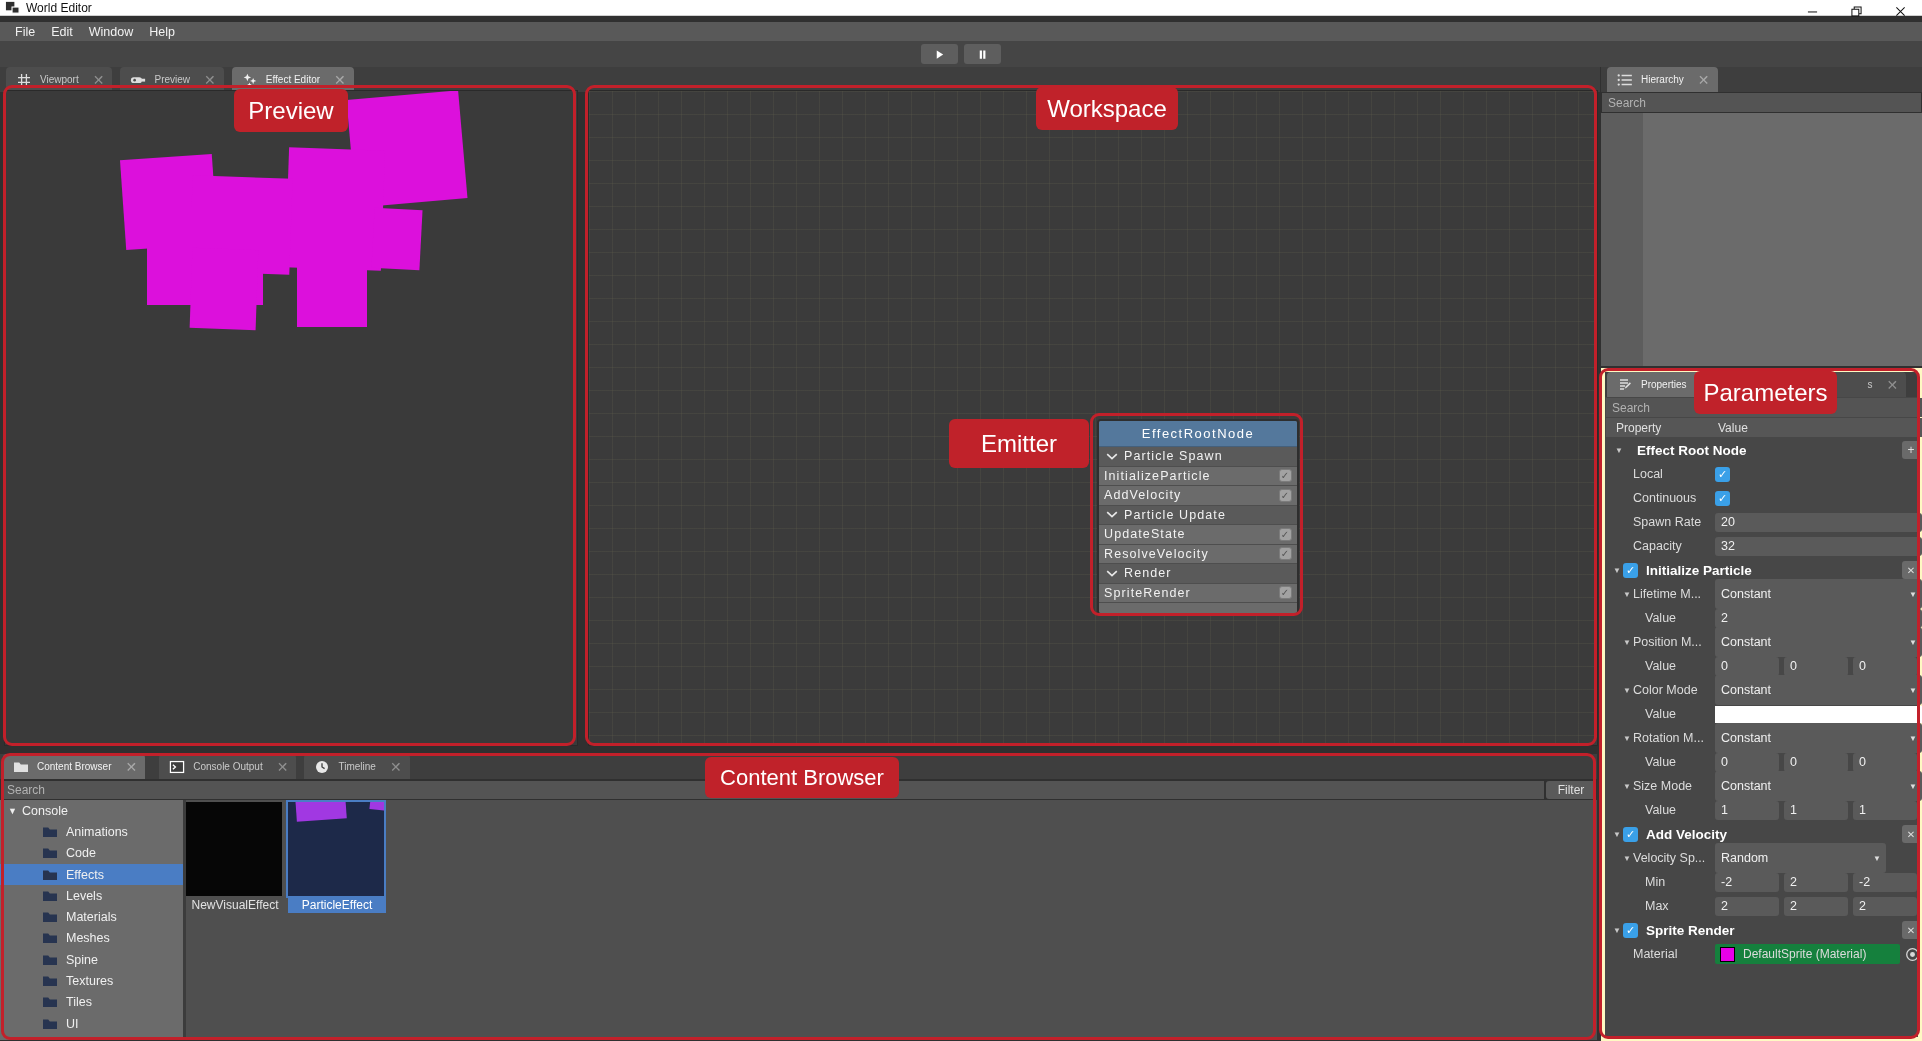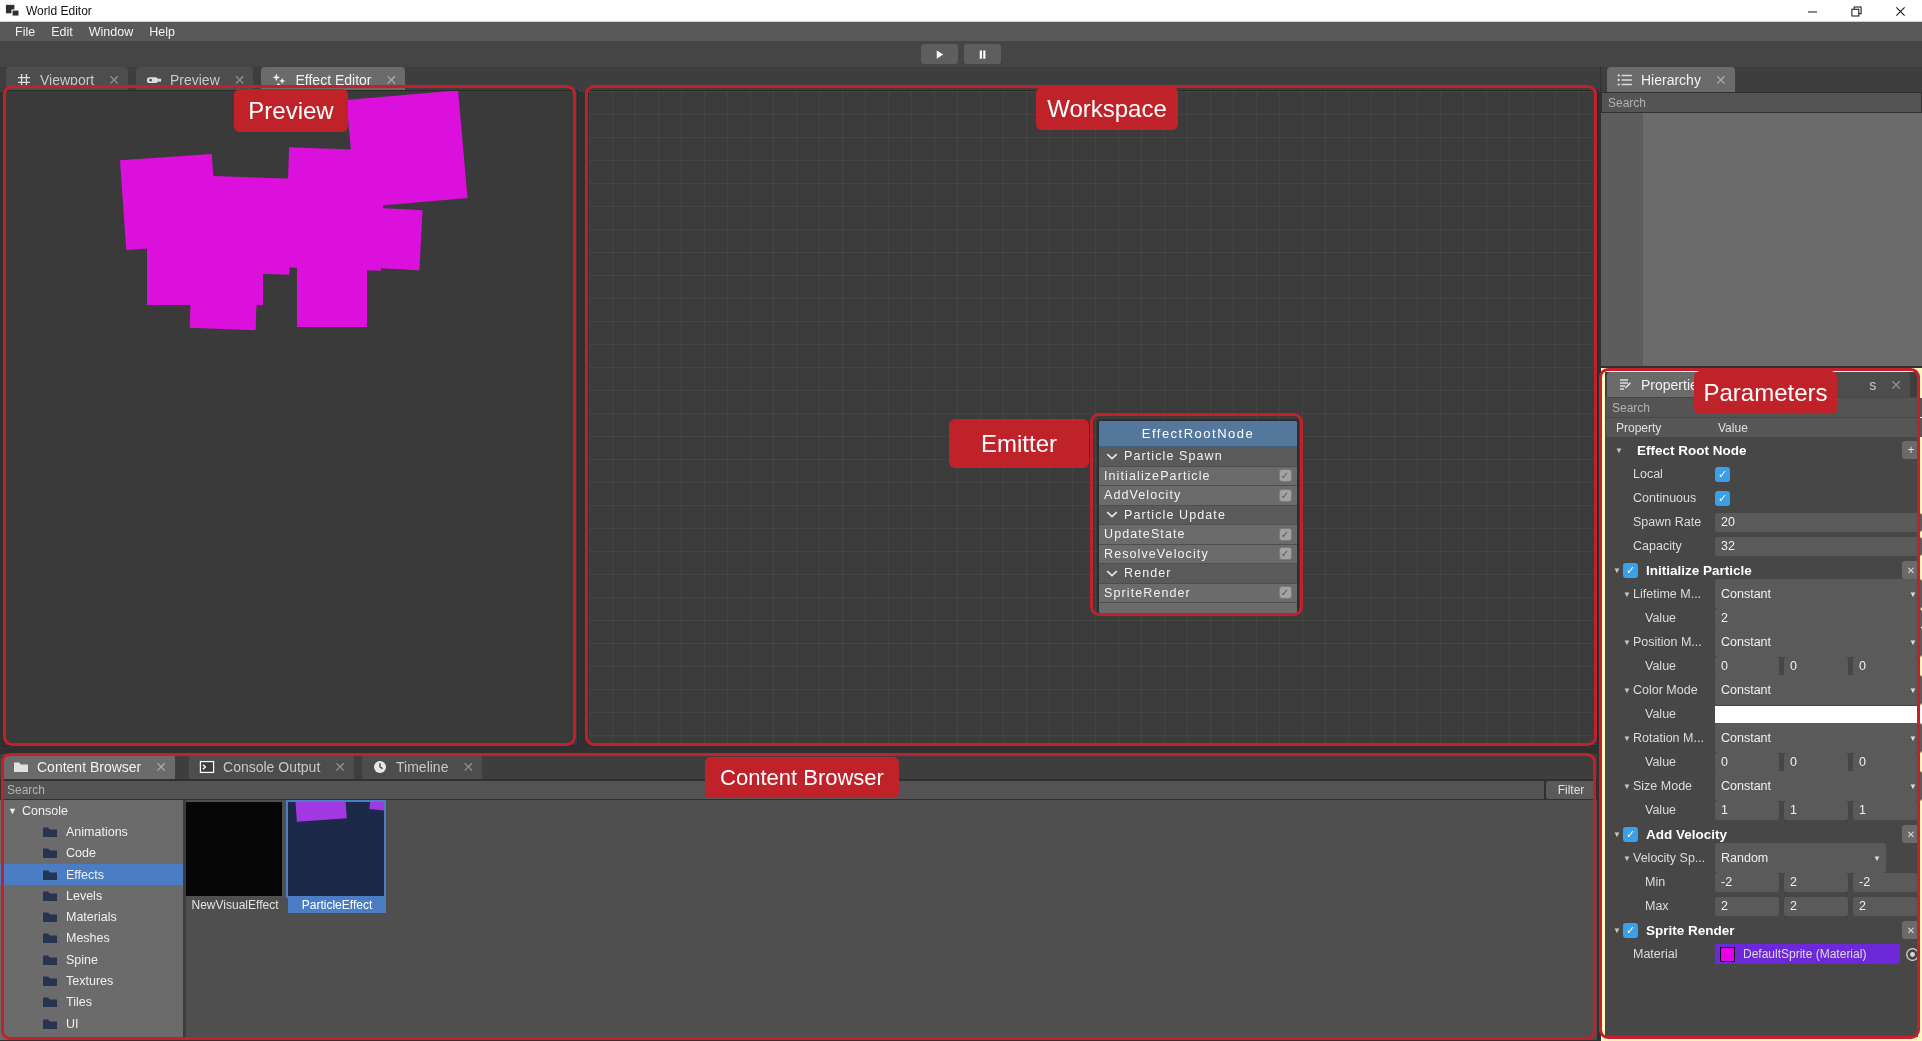--- a/index.html
+++ b/index.html
@@ -1,41 +1,41 @@
 <!DOCTYPE html>
 <html><head>
 <meta charset="utf-8">
 <style>
   html,body{margin:0;padding:0;}
   body{width:1922px;height:1041px;position:relative;overflow:hidden;background:#303030;
        font-family:"Liberation Sans","DejaVu Sans",sans-serif;font-size:12.5px;color:#e6e6e6;
        -webkit-font-smoothing:antialiased;}
   .abs{position:absolute;}
   
-  .titlebar{left:0;top:0;width:1922px;height:22px;background:#ffffff;color:#000;
+  .titlebar{left:0;top:0;width:1922px;height:16px;background:#ffffff;color:#000;
             display:flex;align-items:center;border-bottom:1px solid #d0d0d0;box-sizing:border-box;}
   .titlebar .logo{width:15px;height:15px;margin:0 6px 0 5px;display:inline-flex;}
   .titlebar .ttl{font-size:12px;color:#111;}
   .wincontrols{position:absolute;right:0;top:0;height:22px;display:flex;}
   .winbtn{width:44px;height:22px;display:flex;align-items:center;justify-content:center;color:#111;}
   
   .menubar{left:0;top:22px;width:1922px;height:19px;background:#595959;display:flex;align-items:center;gap:2px;padding-left:8px;box-sizing:border-box;}
   .menu-item{color:#f2f2f2;padding:0 7px;font-size:12.5px;}
   .toolbar{left:0;top:41px;width:1922px;height:26px;background:#454545;}
   .tbtn{position:absolute;top:3px;width:37px;height:20px;background:#5e5e5e;border-radius:3px;
         display:flex;align-items:center;justify-content:center;}
   
   .tabstrip{background:#3e3e3e;height:25px;display:flex;align-items:flex-end;}
   .tab{height:25px;display:flex;align-items:center;background:#4d4d4d;color:#c9c9c9;
        border-radius:4px 4px 0 0;margin-right:8px;padding:0 8px 0 10px;box-sizing:border-box;}
   .tab.active{background:#6b6b6b;color:#f2f2f2;}
   .tab .ticon{display:inline-flex;width:16px;height:14px;margin-right:8px;color:#e0e0e0;}
   .tab .tclose{margin-left:14px;color:#8f8f8f;font-size:14px;line-height:10px;}
   .tab.active .tclose{color:#a8a8a8;}
-  .tab .tlabel{white-space:nowrap;font-size:14px;}
+  .tab .tlabel{white-space:nowrap;font-size:10px;}
   
   .panel{background:#3a3a3a;border:1px solid #2a2a2a;box-sizing:border-box;}
   .workspace{background-color:#3b3b3b;
      background-image:linear-gradient(rgba(165,160,110,0.09) 1px,transparent 1px),
                       linear-gradient(90deg,rgba(165,160,110,0.09) 1px,transparent 1px);
      background-size:23px 23px;}
   .particle{position:absolute;background:#dc10dc;}
   
   .search{background:#545454;border:none;outline:none;color:#e8e8e8;font-size:12px;
           padding:0 6px;box-sizing:border-box;font-family:inherit;}
@@ -64,21 +64,21 @@
   .bluecb{width:15px;height:15px;background:#3aa0e8;border-radius:3px;display:flex;align-items:center;
           justify-content:center;color:#fff;font-size:11px;}
   .pfield{position:absolute;background:#5a5a5a;border-radius:3px;height:19px;display:flex;align-items:center;
           padding:0 6px;color:#f0f0f0;font-size:12.5px;box-sizing:border-box;}
   .pdrop{position:absolute;background:#5a5a5a;border-radius:3px;height:19px;display:flex;align-items:center;
          padding:15px 6px;color:#f0f0f0;font-size:12.5px;box-sizing:border-box;}
   .pdrop .dar{position:absolute;right:5px;font-size:8px;color:#ddd;}
   .sqbtn{position:absolute;right:6px;width:18px;height:18px;background:#6a6a6a;border-radius:3px;color:#ddd;
          display:flex;align-items:center;justify-content:center;font-size:12px;}
   .swatchbar{position:absolute;background:#ffffff;height:17px;}
-  .matfield{position:absolute;background:#6d28d9;height:20px;display:flex;align-items:center;border-radius:2px;text-align:center;}
+  .matfield{position:absolute;background:#15803d;height:20px;display:flex;align-items:center;border-radius:2px;text-align:center;}
   .matswatch{width:13px;height:13px;background:#e800e8;border:1px solid #000;margin:0 8px 0 5px;}
   
   .btm-tree{background:#6b6b6b;}
   .trow{height:21.3px;display:flex;align-items:center;color:#f0f0f0;font-size:12.5px;}
   .trow.selected{background:#4a7dc4;}
   .tarrow{width:14px;margin-left:8px;font-size:9px;color:#eee;}
   .ficon{display:inline-flex;width:16px;height:12px;margin-right:8px;color:#273450;}
   .item-area{background:#4f4f4f;}
   .citem{position:absolute;width:98px;}
   .cthumb{width:96px;height:94px;}

